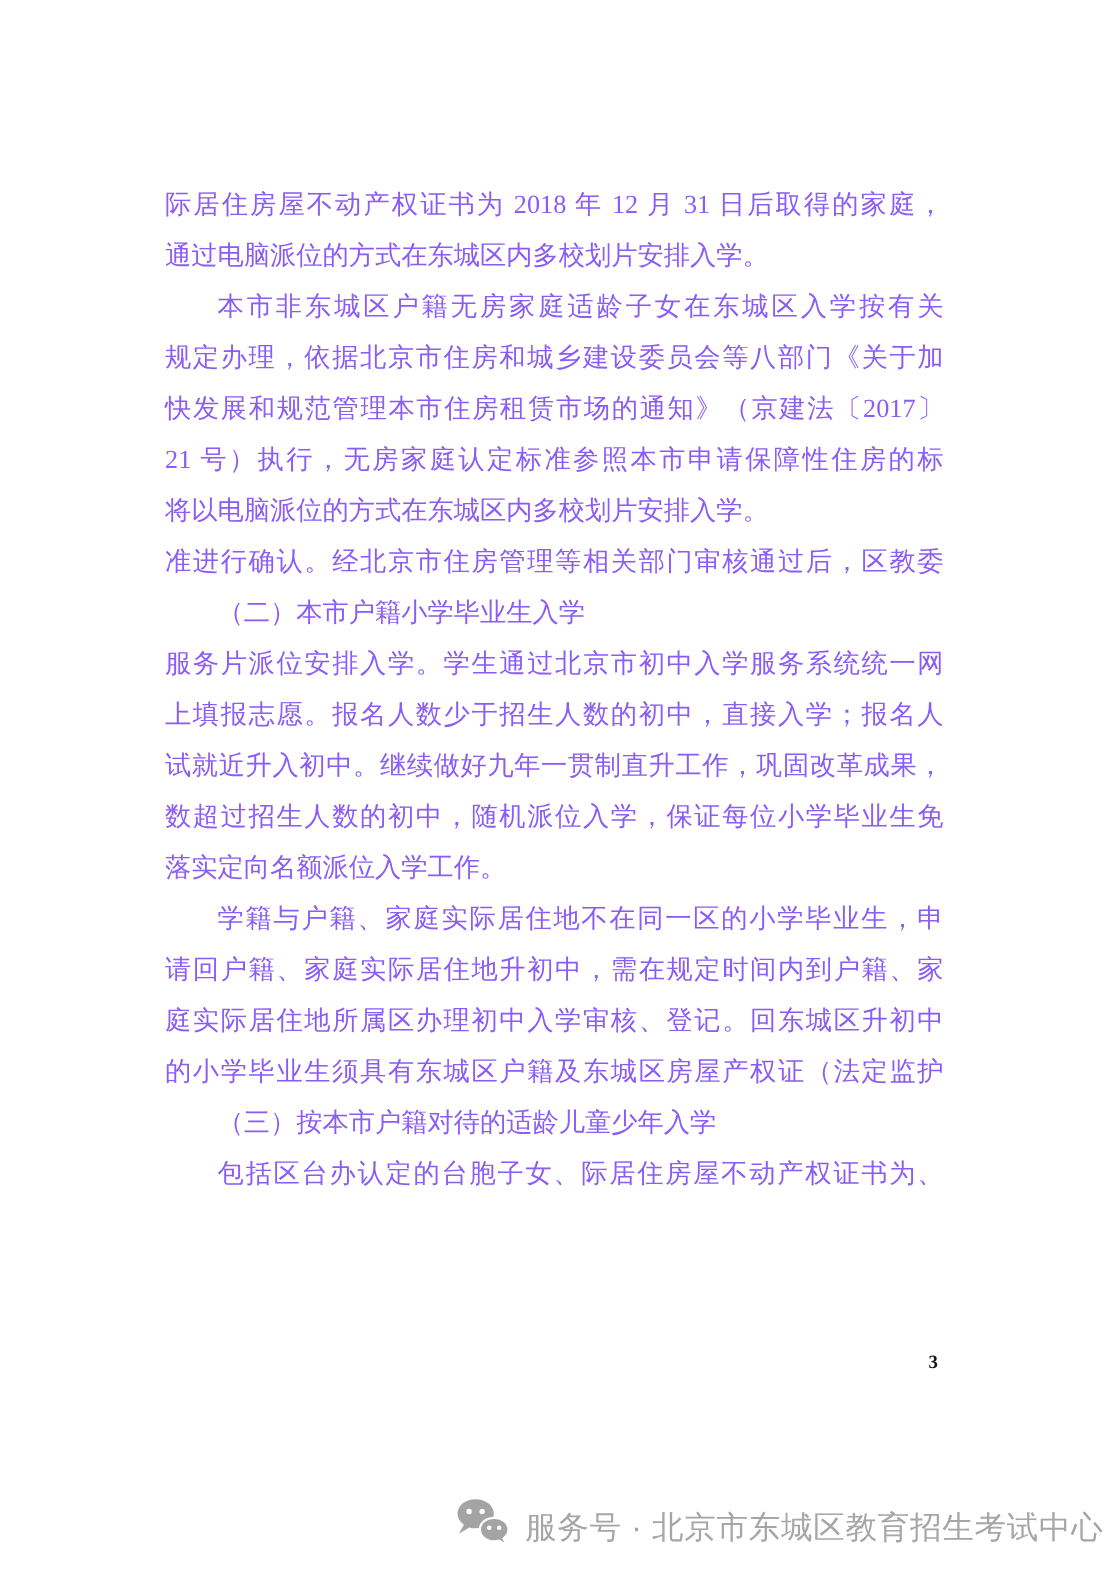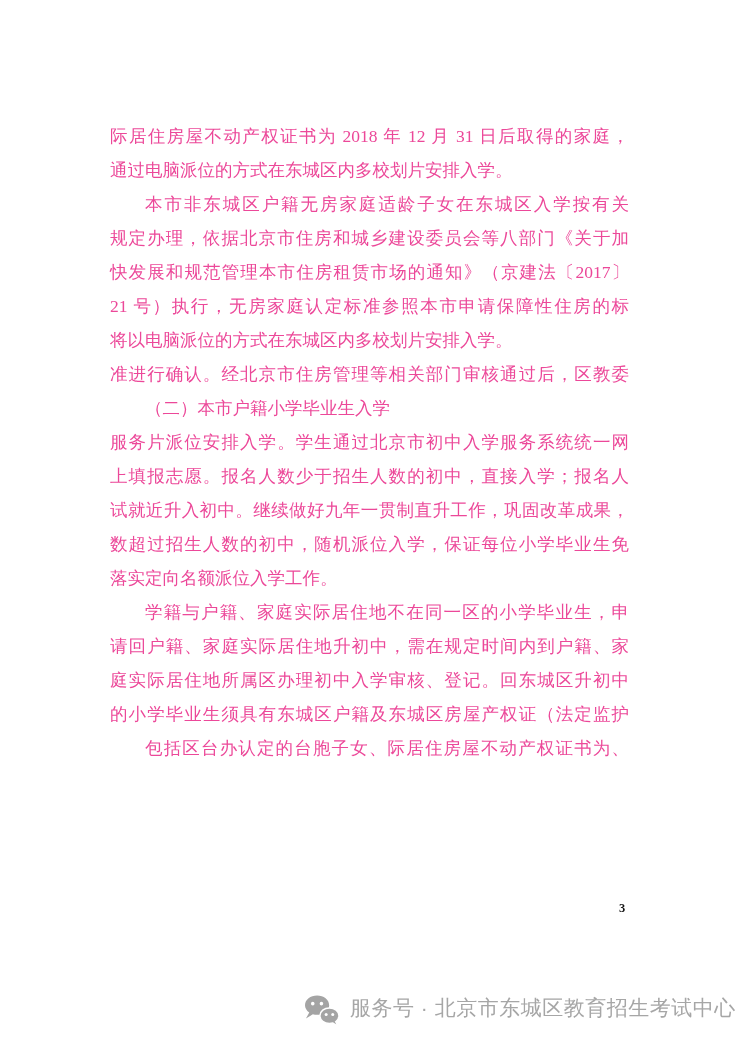--- a/index.html
+++ b/index.html
@@ -11,21 +11,21 @@
     background: #ffffff;
     overflow: hidden;
     font-family: "Liberation Serif", "DejaVu Serif", serif;
   }
   .text-block {
     position: absolute;
     left: 110px;
     top: 119px;
     width: 519px;
     font-size: 17.5px;
-    color: #ec4899;
+    color: #8b5cf6;
   }
   .line {
     height: 34px;
     line-height: 34px;
     white-space: normal;
   }
   .line.j {
     text-align: justify;
     text-align-last: justify;
     text-justify: inter-character;
@@ -39,21 +39,21 @@
     font-weight: bold;
     color: #161616;
     font-family: "Liberation Serif", "DejaVu Serif", serif;
   }
   .footer {
     position: absolute;
     left: 303px;
     top: 994px;
     height: 38px;
     display: flex;
-    align-items: flex-start;
+    align-items: flex-end;
     gap: 9px;
   }
   .wechat-icon { width: 38px; height: 34px; flex: 0 0 auto; }
   .wechat-icon svg { display: block; width: 38px; height: 34px; }
   .footer-text {
     font-family: "Liberation Sans", "DejaVu Sans", sans-serif;
     font-size: 21px;
     color: #a6a6a6;
     letter-spacing: 0.5px;
     white-space: nowrap;
@@ -76,20 +76,21 @@
       <div class="line ind">（二）本市户籍小学毕业生入学</div>
       <div class="line j">服务片派位安排入学。学生通过北京市初中入学服务系统统一网</div>
       <div class="line j">上填报志愿。报名人数少于招生人数的初中，直接入学；报名人</div>
       <div class="line j">试就近升入初中。继续做好九年一贯制直升工作，巩固改革成果，</div>
       <div class="line j">数超过招生人数的初中，随机派位入学，保证每位小学毕业生免</div>
       <div class="line">落实定向名额派位入学工作。</div>
       <div class="line j ind">学籍与户籍、家庭实际居住地不在同一区的小学毕业生，申</div>
       <div class="line j">请回户籍、家庭实际居住地升初中，需在规定时间内到户籍、家</div>
       <div class="line j">庭实际居住地所属区办理初中入学审核、登记。回东城区升初中</div>
       <div class="line j">的小学毕业生须具有东城区户籍及东城区房屋产权证（法定监护</div>
+      <div class="line ind">（三）按本市户籍对待的适龄儿童少年入学</div>
       <div class="line j ind">包括区台办认定的台胞子女、际居住房屋不动产权证书为、</div>
     </div>
 
   <div class="page-number">3</div>
 
   <div class="footer">
     <span class="wechat-icon">
       <svg viewBox="0 0 40 36" xmlns="http://www.w3.org/2000/svg">
 
         <path d="M3 26 L6.5 19.5 C3.5 17.3 2 14.6 2 11.8 C2 5.8 7.8 1.5 14.8 1.5 C21.8 1.5 27.6 5.8 27.6 11.8 C27.6 17.8 21.8 22.1 14.8 22.1 C13.2 22.1 11.7 21.9 10.3 21.5 Z" fill="#a4a4a4"></path>

